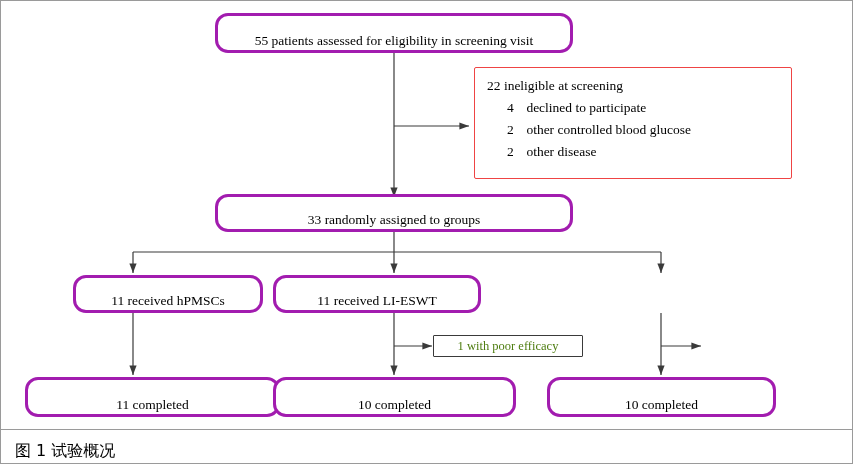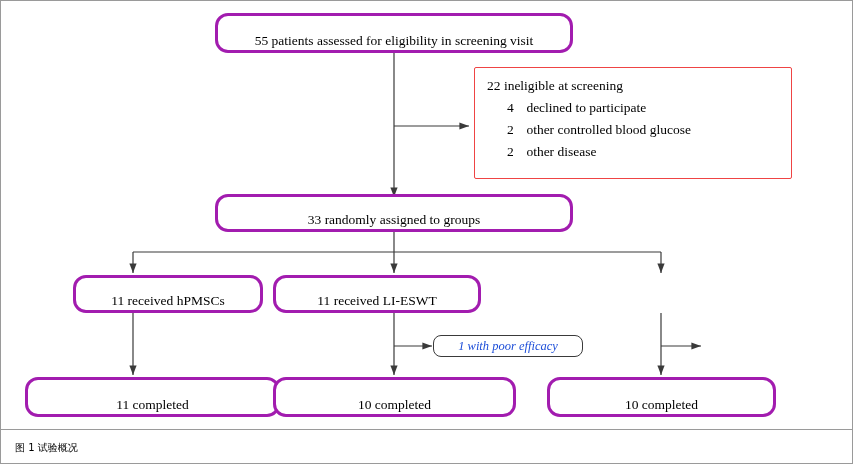--- a/index.html
+++ b/index.html
@@ -54,48 +54,47 @@
   }
   .listbox .li .num {
     display: inline-block;
     min-width: 16px;
   }
   .side-note {
     position: absolute;
     box-sizing: border-box;
     border: 1px solid #3a3a3a;
     background: #ffffff;
-    border-radius: 8px;
+    border-radius: 1px;
     font-size: 12.5px;
     display: flex;
     align-items: center;
     justify-content: center;
-    color: #1d4ed8;
+    color: #4d7c0f;
     white-space: nowrap;
     padding: 0 8px;
-    font-style: italic;
   }
   svg.connectors {
     position: absolute;
     left: 0;
     top: 0;
     width: 853px;
     height: 464px;
     pointer-events: none;
   }
   .sep {
     position: absolute;
     left: 0;
     right: 0;
     height: 1px;
     background: #9a9a9a;
   }
   .caption {
     position: absolute;
-    font-size: 10px;
+    font-size: 16px;
     color: #000000;
     font-family: "DejaVu Sans", sans-serif;
   }
 </style>
 </head>
 <body>
 
 <div id="page">
 
   <svg class="connectors" xmlns="http://www.w3.org/2000/svg">

